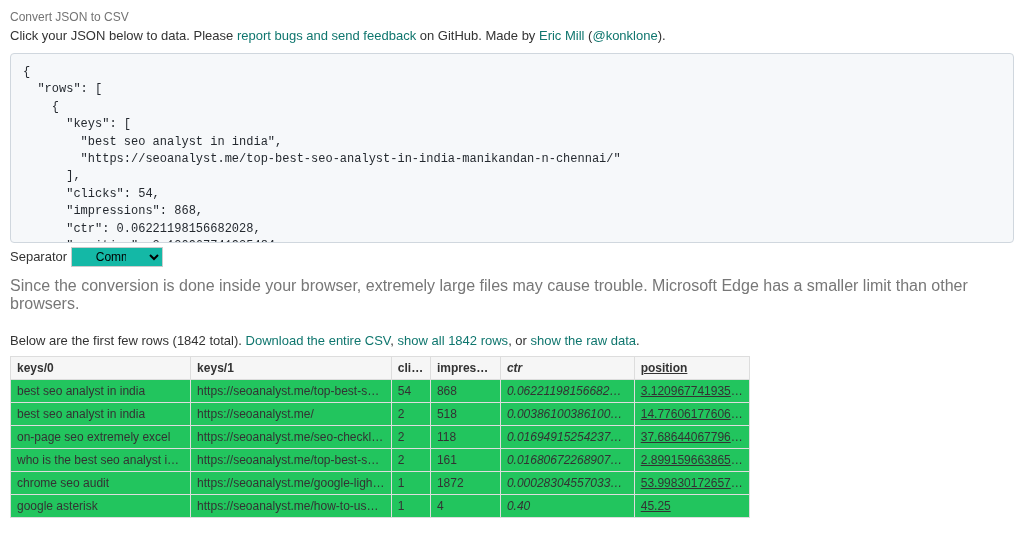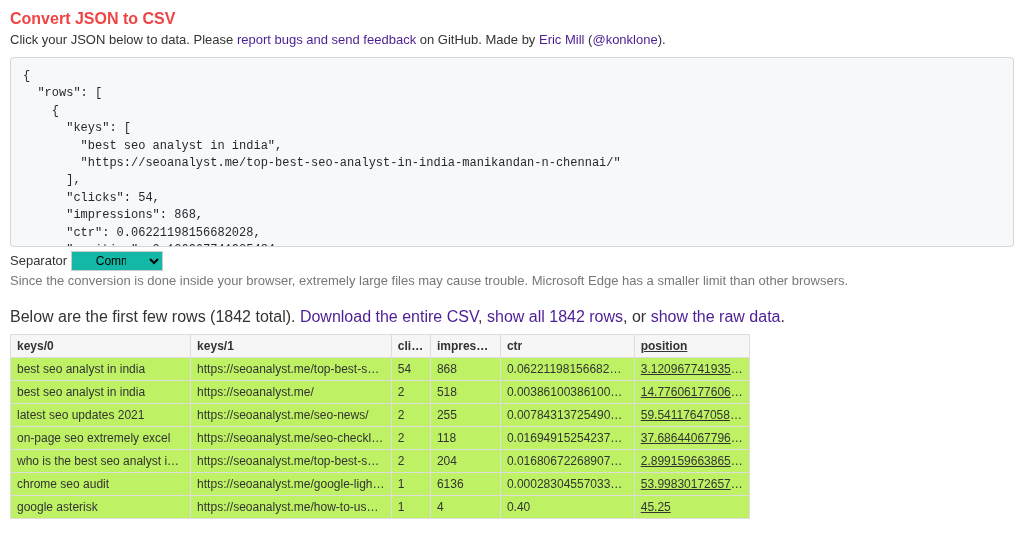--- a/index.html
+++ b/index.html
@@ -8,31 +8,31 @@
     body {
       margin: 0;
       padding: 10px 10px 10px 10px;
       font-family: -apple-system, BlinkMacSystemFont, "Segoe UI", Helvetica, Arial, sans-serif;
       font-size: 13px;
       color: #333;
       background: #fff;
     }
     h2.page-title {
       margin: 0 0 4px 0;
-      font-size: 16px;
-      font-weight: 700;
-      color: #ef4444;
+      font-size: 12px;
+      font-weight: 400;
+      color: #737373;
     }
     .subtitle {
       font-size: 13px;
       margin: 0 0 10px 0;
       color: #333;
     }
     a {
-      color: #4c1d95;
+      color: #0f766e;
       text-decoration: none;
     }
     .json-box {
       background: #f6f8fa;
       border: 1px solid #d0d7de;
       border-radius: 4px;
       padding: 10px 12px;
       font-family: "SFMono-Regular", Consolas, "Liberation Mono", Menlo, monospace;
       font-size: 12px;
       line-height: 1.45;
@@ -46,26 +46,26 @@
       font-size: 13px;
     }
     .separator-row select {
       font-size: 12px;
       border: 1px solid #ccc;
       background: #14b8a6;
       padding: 1px 20px;
       width: 92px;
     }
     .disclaimer {
-      font-size: 13px;
+      font-size: 16px;
       color: #777;
-      margin: 2px 0 20px 0;
+      margin: 10px 0 20px 0;
     }
     .rows-caption {
-      font-size: 16px;
+      font-size: 13px;
       margin: 18px 0 8px 0;
     }
     table.data-table {
       border-collapse: collapse;
       width: 740px;
       font-size: 12px;
       border-radius: 9px;
     }
     table.data-table th,
     table.data-table td {
@@ -74,27 +74,27 @@
       text-align: left;
       white-space: nowrap;
       overflow: hidden;
       text-overflow: ellipsis;
     }
     table.data-table th {
       background: #f6f6f6;
       font-weight: 600;
     }
     table.data-table td {
-      background: #bef264;
+      background: #22c55e;
     }
     .col-k0 { width: 175px; max-width: 175px; }
     .col-k1 { width: 195px; max-width: 195px; }
     .col-clicks { width: 38px; max-width: 38px; margin-left: 36px; }
     .col-impr { width: 68px; max-width: 68px; }
-    .col-ctr { width: 130px; max-width: 130px; }
+    .col-ctr { width: 130px; max-width: 130px; font-style: italic; }
     .col-pos { width: 112px; max-width: 112px; text-decoration: underline; }
   </style>
 </head>
 <body>
 
 <h2 class="page-title">Convert JSON to CSV</h2>
 
 <p class="subtitle">
   <span>Click your JSON below to data. Please </span><a href="#">report bugs and send feedback</a><span> on GitHub. Made by </span><a href="#">Eric Mill</a><span> (</span><a href="#">@konklone</a><span>).</span>
 </p>
@@ -148,48 +148,40 @@
       </tr>
       <tr>
         <td class="col-k0">best seo analyst in india</td>
         <td class="col-k1">https://seoanalyst.me/</td>
         <td class="col-clicks">2</td>
         <td class="col-impr">518</td>
         <td class="col-ctr">0.003861003861003861</td>
         <td class="col-pos">14.776061776061775</td>
       </tr>
       <tr>
-        <td class="col-k0">latest seo updates 2021</td>
-        <td class="col-k1">https://seoanalyst.me/seo-news/</td>
-        <td class="col-clicks">2</td>
-        <td class="col-impr">255</td>
-        <td class="col-ctr">0.00784313725490196</td>
-        <td class="col-pos">59.54117647058823</td>
-      </tr>
-      <tr>
         <td class="col-k0">on-page seo extremely excel</td>
         <td class="col-k1">https://seoanalyst.me/seo-checklist-…</td>
         <td class="col-clicks">2</td>
         <td class="col-impr">118</td>
         <td class="col-ctr">0.01694915254237288</td>
         <td class="col-pos">37.686440677966104</td>
       </tr>
       <tr>
         <td class="col-k0">who is the best seo analyst in india</td>
         <td class="col-k1">https://seoanalyst.me/top-best-seo-a…</td>
         <td class="col-clicks">2</td>
-        <td class="col-impr">204</td>
+        <td class="col-impr">161</td>
         <td class="col-ctr">0.01680672268907563</td>
         <td class="col-pos">2.899159663865546</td>
       </tr>
       <tr>
         <td class="col-k0">chrome seo audit</td>
         <td class="col-k1">https://seoanalyst.me/google-lightho…</td>
         <td class="col-clicks">1</td>
-        <td class="col-impr">6136</td>
+        <td class="col-impr">1872</td>
         <td class="col-ctr">0.0002830455703368242</td>
         <td class="col-pos">53.99830172657798</td>
       </tr>
       <tr>
         <td class="col-k0">google asterisk</td>
         <td class="col-k1">https://seoanalyst.me/how-to-use-re…</td>
         <td class="col-clicks">1</td>
         <td class="col-impr">4</td>
         <td class="col-ctr">0.40</td>
         <td class="col-pos">45.25</td>

